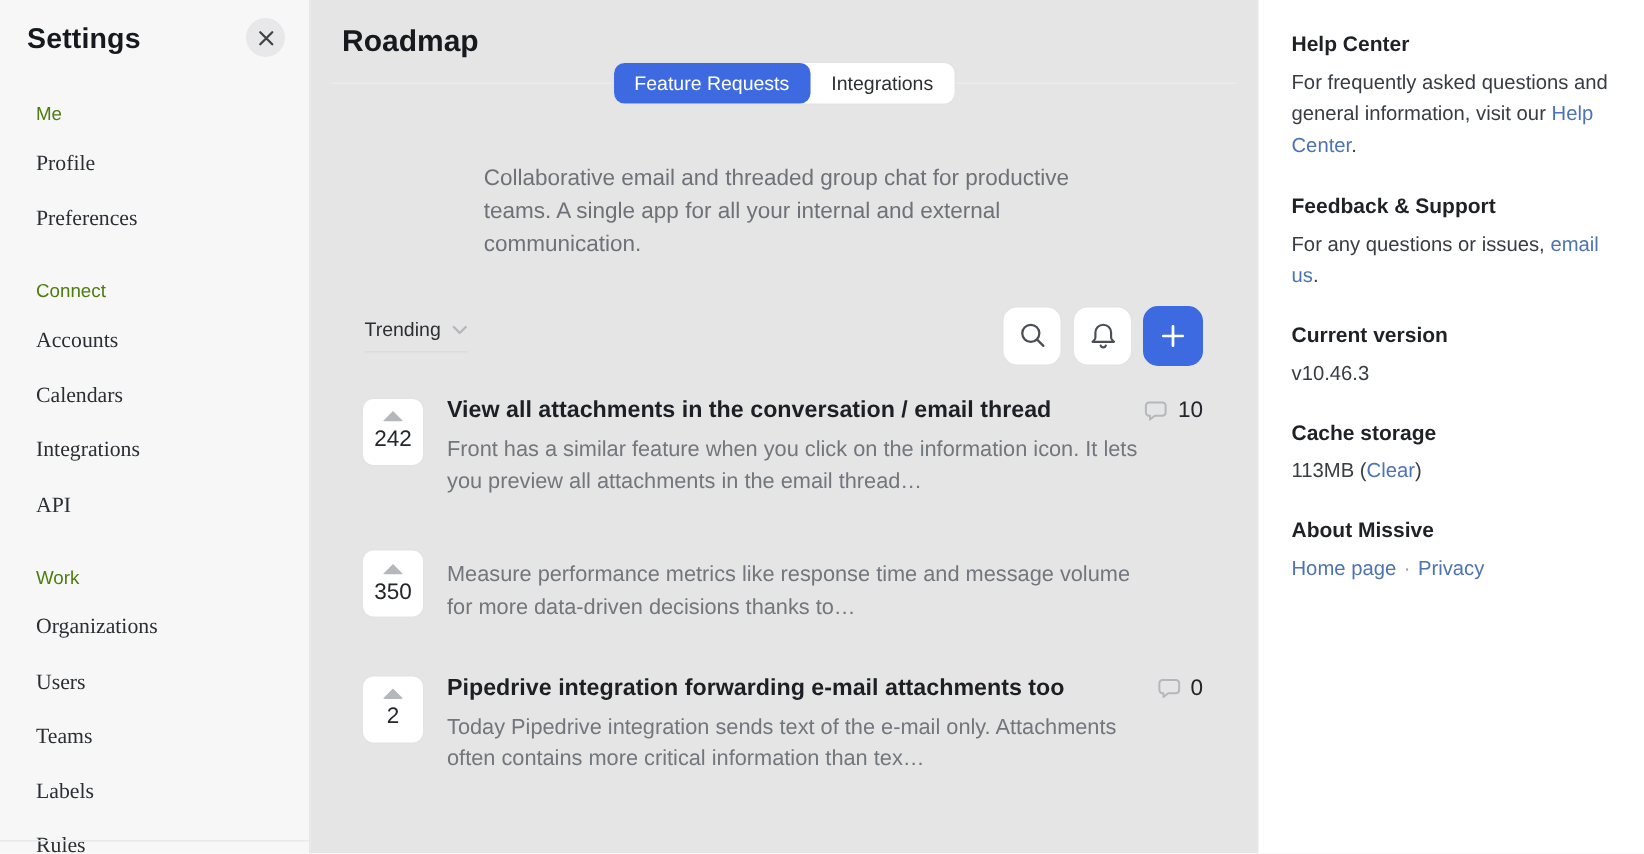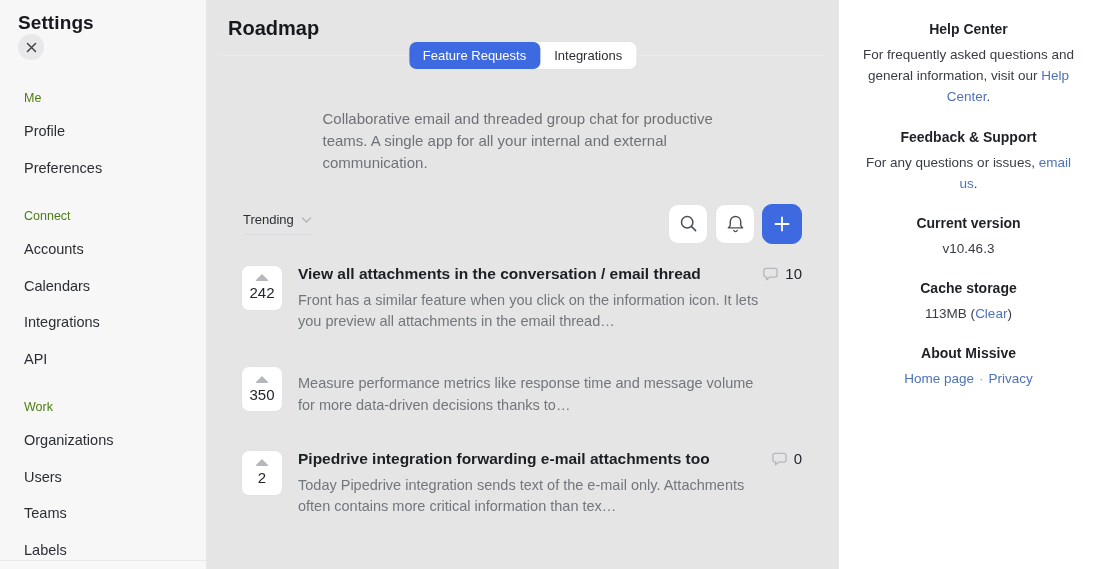--- a/index.html
+++ b/index.html
@@ -9,28 +9,28 @@
     position: relative; width: 1096px; height: 569px;
     display: flex; overflow: hidden; background: #fff;
   }
 
   
   .sidebar {
     position: relative; width: 207px; flex: 0 0 207px; height: 100%;
     background: #f7f7f8; border-right: 1px solid #e7e7e9;
     padding: 12px 16px 0 18px;
   }
-  .sidebar-header { display: flex; align-items: flex-start; justify-content: space-between; flex-direction: column; }
+  .sidebar-header { display: flex; align-items: flex-end; justify-content: space-between; }
   .sidebar-title { font-size: 19px; font-weight: 700; color: #16191d; letter-spacing: .1px; }
   .close-btn {
     width: 26px; height: 26px; border-radius: 50%; background: #e8e8ea;
     border: none; display: flex; align-items: center; justify-content: center; cursor: pointer;
   }
   .nav-group-label { font-size: 12.5px; color: #4d7c0f; margin: 31px 0 0 6px; }
-  .nav-item { font-size: 14.5px; color: #2b2f34; margin: 16px 0 0 6px; cursor: pointer; line-height: 1; padding: 3px 0; }
+  .nav-item { font-size: 14.5px; color: #2b2f34; margin: 16px 0 0 6px; cursor: pointer; line-height: 1; padding: 3px 0; font-family: Liberation Serif, serif; }
   .sidebar-bottom-line { position: absolute; left: 0; right: 0; bottom: 8px; border-top: 1px solid #e9e9eb; }
 
   
   .main { flex: 1 1 auto; position: relative; background: #e5e5e5; }
   .main-header {
     position: relative; height: 56px; margin: 0 14px;
     border-bottom: 1px solid #ececee;
   }
   .page-title { font-size: 20px; font-weight: 700; color: #16191d; padding: 17px 0 0 7px; }
   .tabs {
@@ -78,21 +78,20 @@
   .request-title { font-size: 15.5px; font-weight: 700; color: #1c1f24; }
   .comment-chip { display: flex; align-items: flex-end; gap: 6px; flex: 0 0 auto; }
   .comment-count { font-size: 15px; color: #23262b; }
   .request-body { margin-top: 7px; font-size: 14.5px; line-height: 1.5; color: #72767d; max-width: 470px; }
 
   
   .help-panel {
     width: 258px; flex: 0 0 258px; height: 100%;
     border-left: 1px solid #e7e7e9; background: #fff;
     padding: 21px 20px 0 22px;
-    text-align: center;
   }
   .help-heading { font-size: 14px; font-weight: 700; color: #1e2126; margin: 21px 0 7px; }
   .help-heading.first { margin-top: 0; }
   .help-body { font-size: 13.5px; line-height: 1.57; color: #383d44; }
   .link { color: #4e73b4; cursor: pointer; text-decoration: none; }
   .dot-sep { color: #9b9ca1; margin: 0 5px; }
 
   svg { display: block; }
 </style>
 </head>

